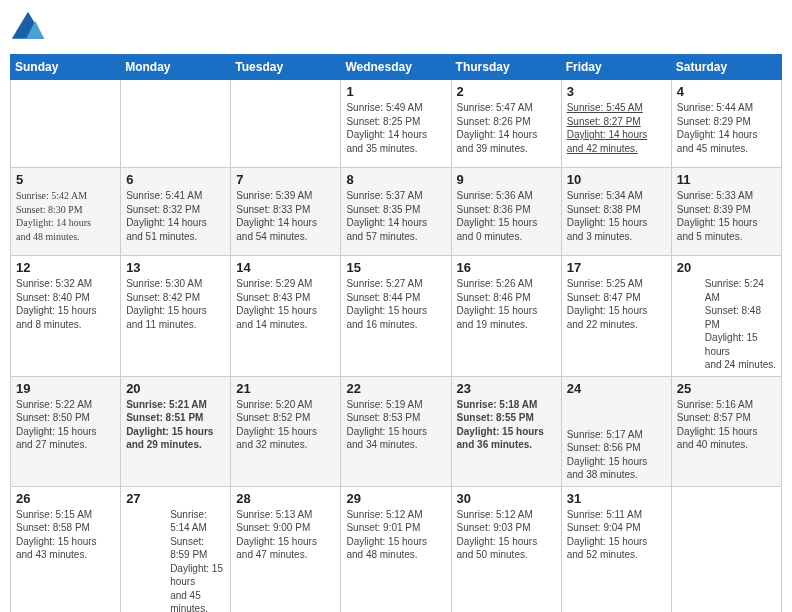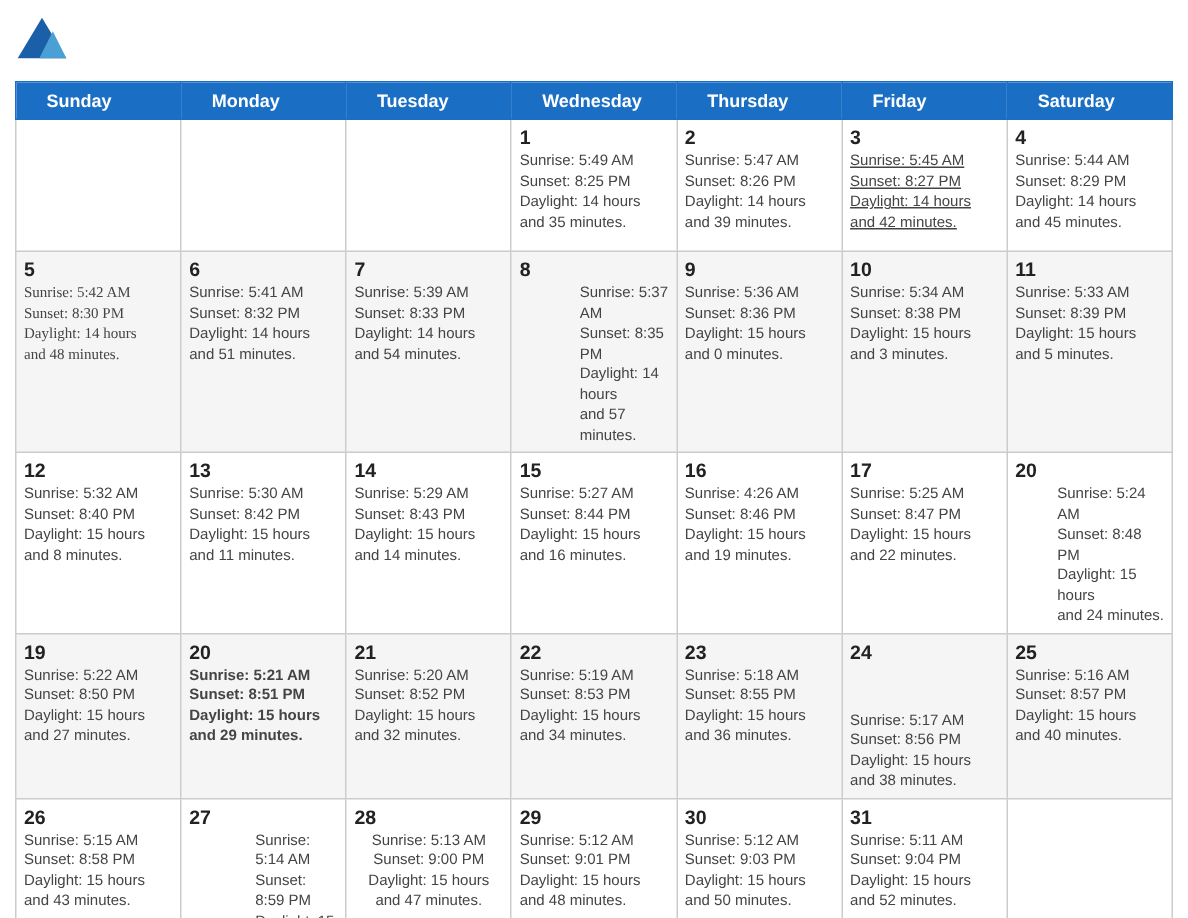--- a/index.html
+++ b/index.html
@@ -48,21 +48,21 @@
     table {
       width: 100%;
       border-collapse: collapse;
       table-layout: fixed;
     }
     th {
       background-color: #1a6fc4;
       color: white;
       font-size: 12px;
       font-weight: bold;
-      padding: 5px 20px;
+      padding: 5px 4px;
       text-align: left;
       border: 1px solid #1a6fc4;
     }
     td {
       border: 1px solid #ccc;
       vertical-align: top;
       padding: 4px 5px;
       font-size: 10px;
       color: #333;
       min-height: 80px;
@@ -174,21 +174,21 @@
         </td>
         <td>
           <span class="day-num">7</span>
           <div class="day-info" style="white-space: pre-line;">Sunrise: 5:39 AM
 Sunset: 8:33 PM
 Daylight: 14 hours
 and 54 minutes.</div>
         </td>
         <td>
           <span class="day-num">8</span>
-          <div class="day-info" style="white-space: pre-line; margin-left: 40px;">Sunrise: 5:37 AM
+          <div class="day-info" style="white-space: pre-line;">Sunrise: 5:37 AM
 Sunset: 8:35 PM
 Daylight: 14 hours
 and 57 minutes.</div>
         </td>
         <td>
           <span class="day-num">9</span>
           <div class="day-info" style="white-space: pre-line;">Sunrise: 5:36 AM
 Sunset: 8:36 PM
 Daylight: 15 hours
 and 0 minutes.</div>
@@ -232,21 +232,21 @@
         </td>
         <td>
           <span class="day-num">15</span>
           <div class="day-info" style="white-space: pre-line;">Sunrise: 5:27 AM
 Sunset: 8:44 PM
 Daylight: 15 hours
 and 16 minutes.</div>
         </td>
         <td>
           <span class="day-num">16</span>
-          <div class="day-info" style="white-space: pre-line;">Sunrise: 4:26 AM
+          <div class="day-info" style="white-space: pre-line;">Sunrise: 5:26 AM
 Sunset: 8:46 PM
 Daylight: 15 hours
 and 19 minutes.</div>
         </td>
         <td>
           <span class="day-num">17</span>
           <div class="day-info" style="white-space: pre-line;">Sunrise: 5:25 AM
 Sunset: 8:47 PM
 Daylight: 15 hours
 and 22 minutes.</div>
@@ -283,21 +283,21 @@
         </td>
         <td>
           <span class="day-num">22</span>
           <div class="day-info" style="white-space: pre-line;">Sunrise: 5:19 AM
 Sunset: 8:53 PM
 Daylight: 15 hours
 and 34 minutes.</div>
         </td>
         <td>
           <span class="day-num">23</span>
-          <div class="day-info" style="white-space: pre-line;">Sunrise: 5:18 AM
+          <div class="day-info" style="white-space: pre-line; font-weight: bold;">Sunrise: 5:18 AM
 Sunset: 8:55 PM
 Daylight: 15 hours
 and 36 minutes.</div>
         </td>
         <td>
           <span class="day-num">24</span>
           <div class="day-info" style="white-space: pre-line; margin-top: 32px;">Sunrise: 5:17 AM
 Sunset: 8:56 PM
 Daylight: 15 hours
 and 38 minutes.</div>
@@ -320,21 +320,21 @@
         </td>
         <td>
           <span class="day-num">27</span>
           <div class="day-info" style="white-space: pre-line; margin-left: 44px;">Sunrise: 5:14 AM
 Sunset: 8:59 PM
 Daylight: 15 hours
 and 45 minutes.</div>
         </td>
         <td>
           <span class="day-num">28</span>
-          <div class="day-info" style="white-space: pre-line; text-align: center;">Sunrise: 5:13 AM
+          <div class="day-info" style="white-space: pre-line;">Sunrise: 5:13 AM
 Sunset: 9:00 PM
 Daylight: 15 hours
 and 47 minutes.</div>
         </td>
         <td>
           <span class="day-num">29</span>
           <div class="day-info" style="white-space: pre-line;">Sunrise: 5:12 AM
 Sunset: 9:01 PM
 Daylight: 15 hours
 and 48 minutes.</div>

